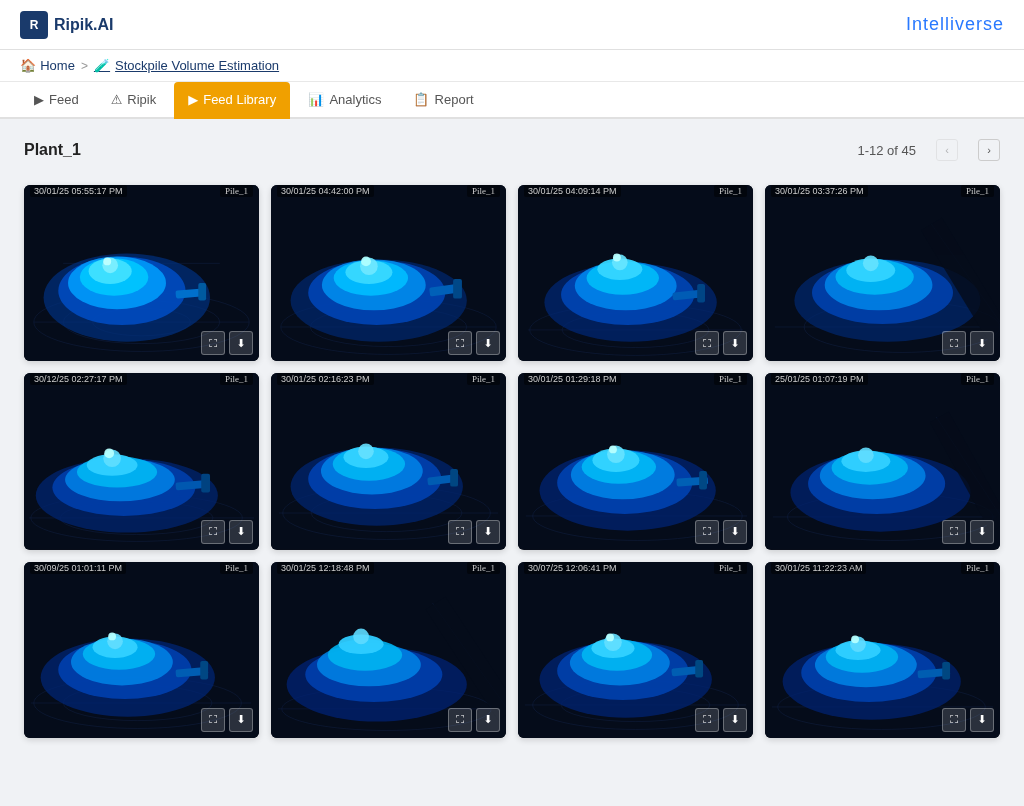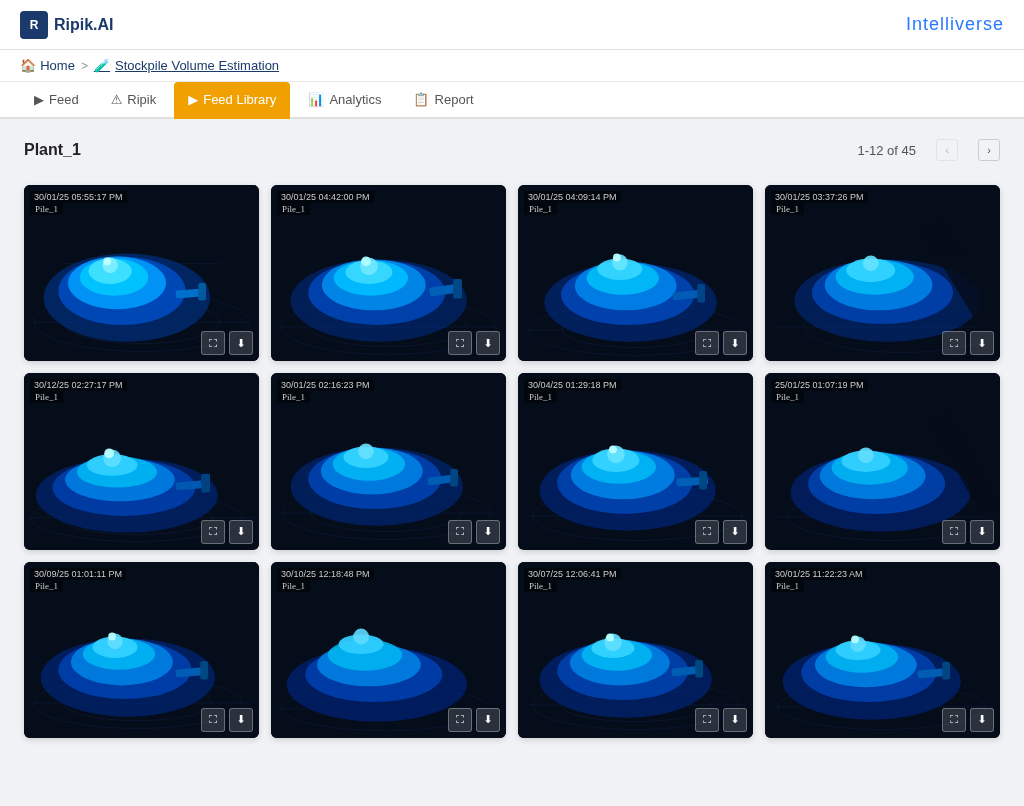--- a/index.html
+++ b/index.html
@@ -151,23 +151,22 @@
       aspect-ratio: 4/3;
       cursor: pointer;
       box-shadow: 0 2px 6px rgba(0,0,0,0.15);
     }
     .card-overlay-top {
       position: absolute;
       top: 0; left: 0; right: 0;
       display: flex;
       justify-content: space-between;
       align-items: flex-start;
-      padding: 6px 6px;
+      padding: 0 6px;
       z-index: 2;
-      flex-direction: column;
     }
     .card-timestamp {
       font-size: 9px;
       color: #ccc;
       background: rgba(0,0,0,0.5);
       padding: 1px 4px;
       border-radius: 2px;
     }
     .card-label {
       font-size: 9px;
@@ -441,21 +440,21 @@
     <ellipse cx="109" cy="112" rx="69" ry="32" fill="#0046ba" opacity="0.82"></ellipse>
     <ellipse cx="107" cy="104" rx="53" ry="25" fill="#0086e8" opacity="0.86"></ellipse>
     <ellipse cx="103" cy="96" rx="38" ry="17" fill="#00b8f5" opacity="0.91"></ellipse>
     <ellipse cx="100" cy="89" rx="24" ry="12" fill="#34d4ff" opacity="0.95"></ellipse>
     <rect x="162" y="108" width="32" height="8" rx="2" fill="#0060b5" transform="rotate(-4, 162, 112)"></rect>
     <rect x="185" y="100" width="8" height="19" rx="2" fill="#004885"></rect>
     <circle cx="100" cy="83" r="9" fill="#68e2ff" opacity="0.9"></circle>
     <circle cx="97" cy="78" r="4" fill="#b8fffe" opacity="0.95"></circle>
   </svg>
     <div class="card-overlay-top">
-      <span class="card-timestamp">30/04/25 01:29:18 PM</span>
+      <span class="card-timestamp">30/01/25 01:29:18 PM</span>
       <span class="card-label">Pile_1</span>
     </div>
     <div class="card-overlay-bottom">
       <button class="card-action-btn" title="Expand">⛶</button>
       <button class="card-action-btn" title="Download">⬇</button>
     </div>
   </div>
       <div class="image-card">
     <svg class="point-cloud-svg" viewBox="0 0 240 180" xmlns="http://www.w3.org/2000/svg">
     <rect width="240" height="180" fill="#050c1a"></rect>
@@ -518,21 +517,21 @@
     </g>
     <ellipse cx="108" cy="125" rx="92" ry="38" fill="#002277" opacity="0.72"></ellipse>
     <ellipse cx="105" cy="115" rx="70" ry="28" fill="#0042b4" opacity="0.82"></ellipse>
     <ellipse cx="100" cy="105" rx="53" ry="22" fill="#0082e5" opacity="0.86"></ellipse>
     <ellipse cx="96" cy="95" rx="38" ry="16" fill="#00b2f0" opacity="0.9"></ellipse>
     <ellipse cx="92" cy="84" rx="23" ry="10" fill="#2eccff" opacity="0.95"></ellipse>
     <line x1="168" y1="42" x2="242" y2="155" stroke="#050c1a" stroke-width="24" opacity="0.8"></line>
     <circle cx="92" cy="76" r="8" fill="#5edaff" opacity="0.9"></circle>
   </svg>
     <div class="card-overlay-top">
-      <span class="card-timestamp">30/10/25 12:18:48 PM</span>
+      <span class="card-timestamp">30/01/25 12:18:48 PM</span>
       <span class="card-label">Pile_1</span>
     </div>
     <div class="card-overlay-bottom">
       <button class="card-action-btn" title="Expand">⛶</button>
       <button class="card-action-btn" title="Download">⬇</button>
     </div>
   </div>
       <div class="image-card">
     <svg class="point-cloud-svg" viewBox="0 0 240 180" xmlns="http://www.w3.org/2000/svg">
     <rect width="240" height="180" fill="#050c1a"></rect>

